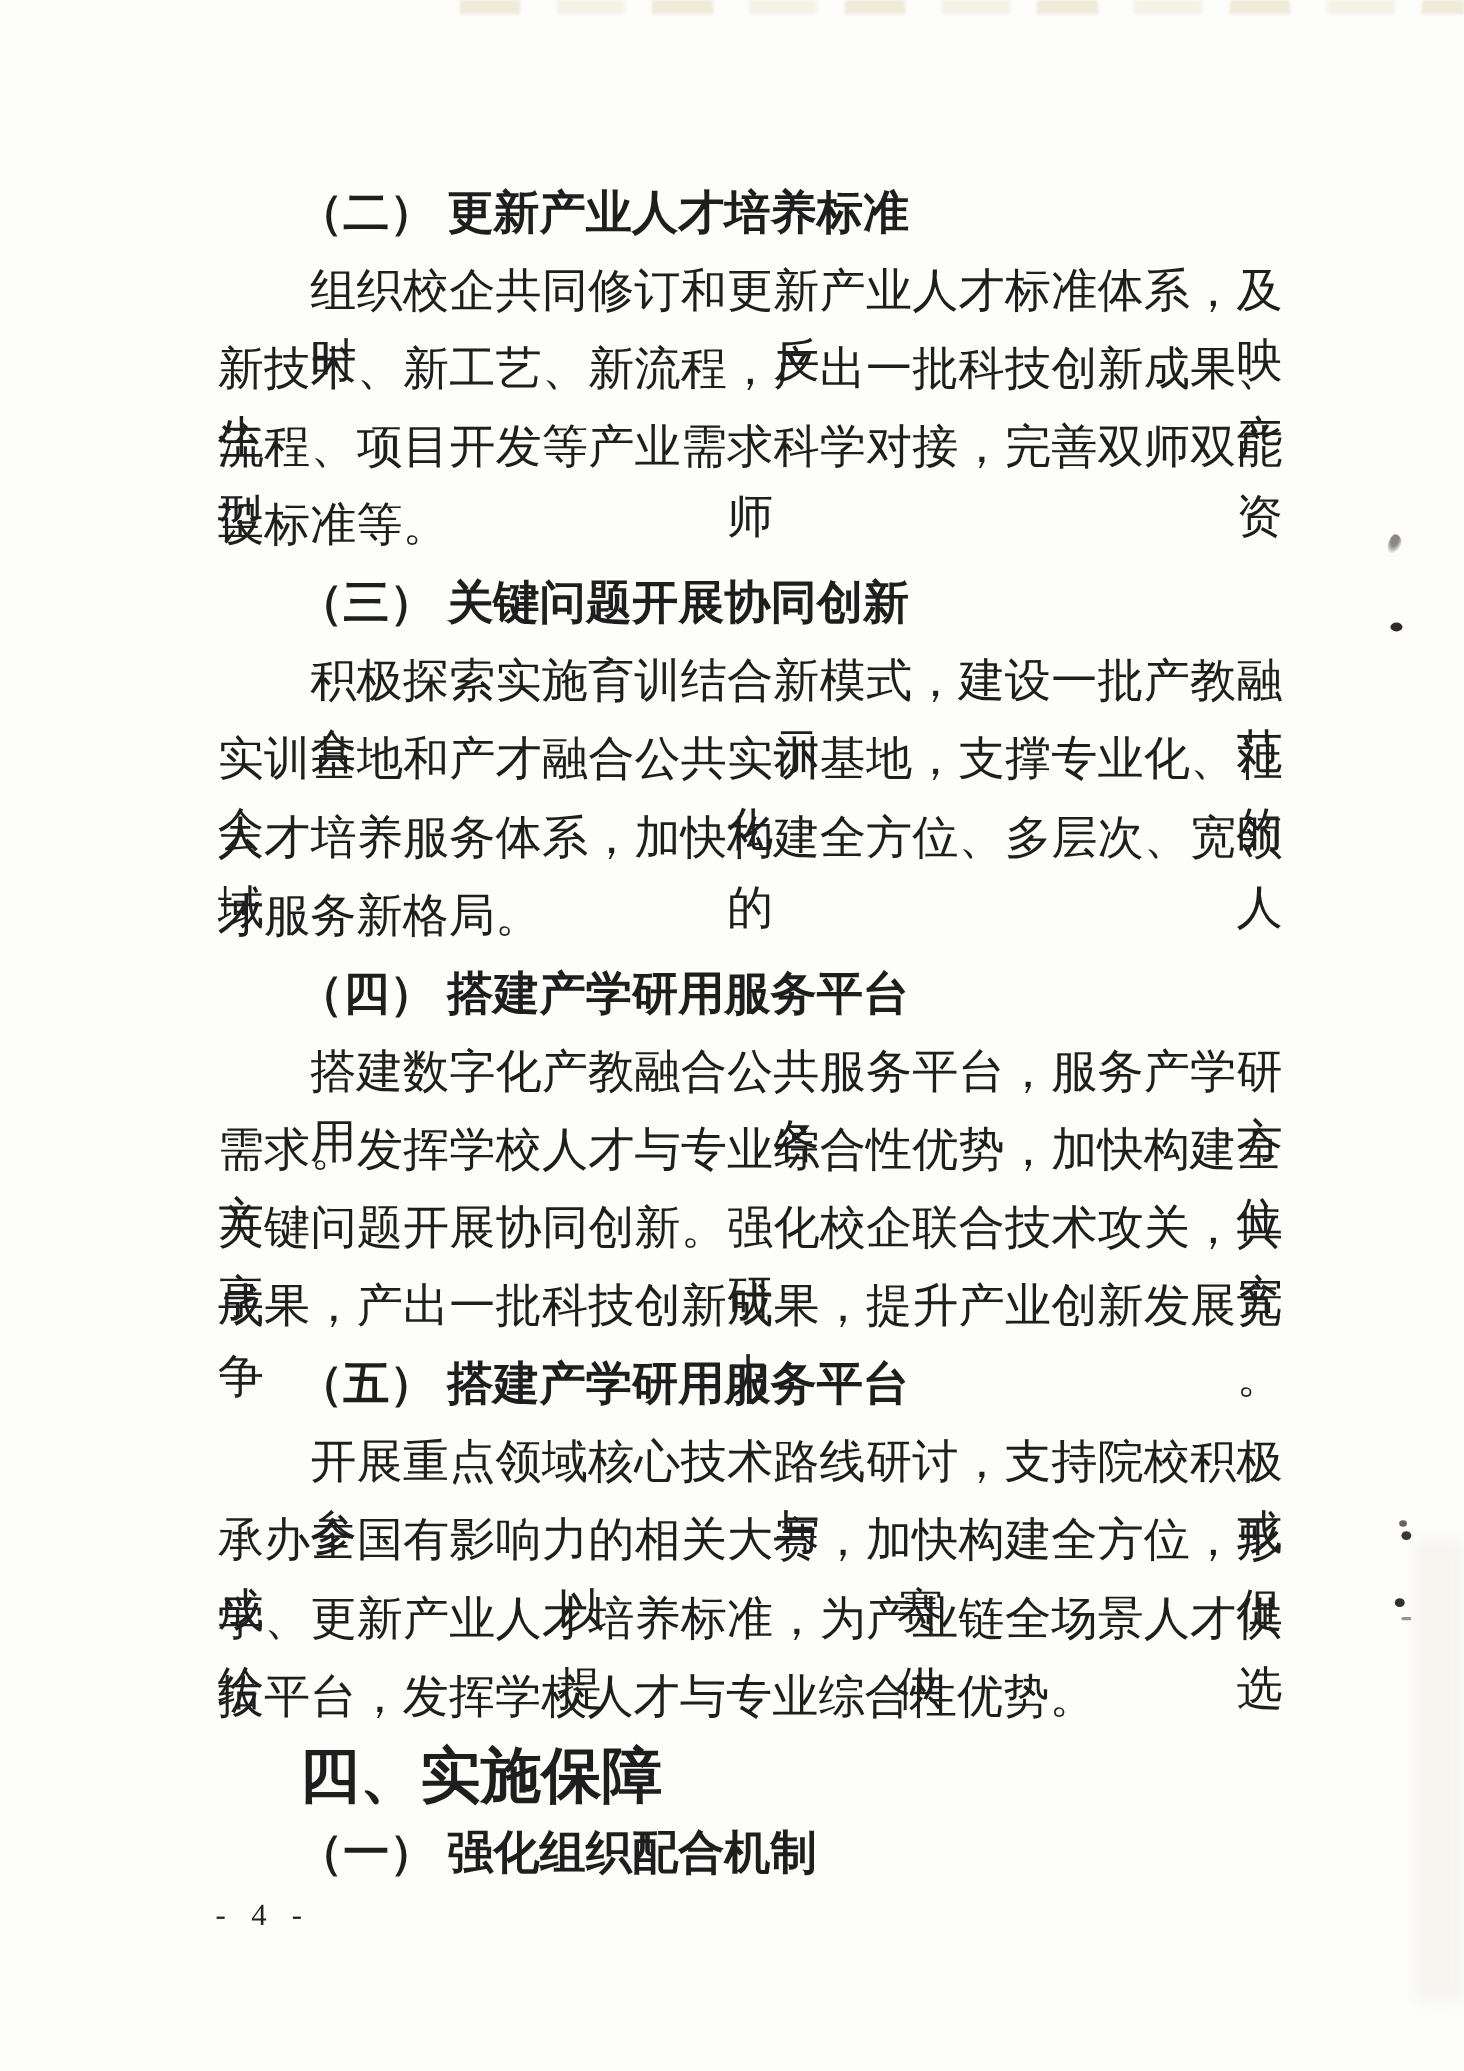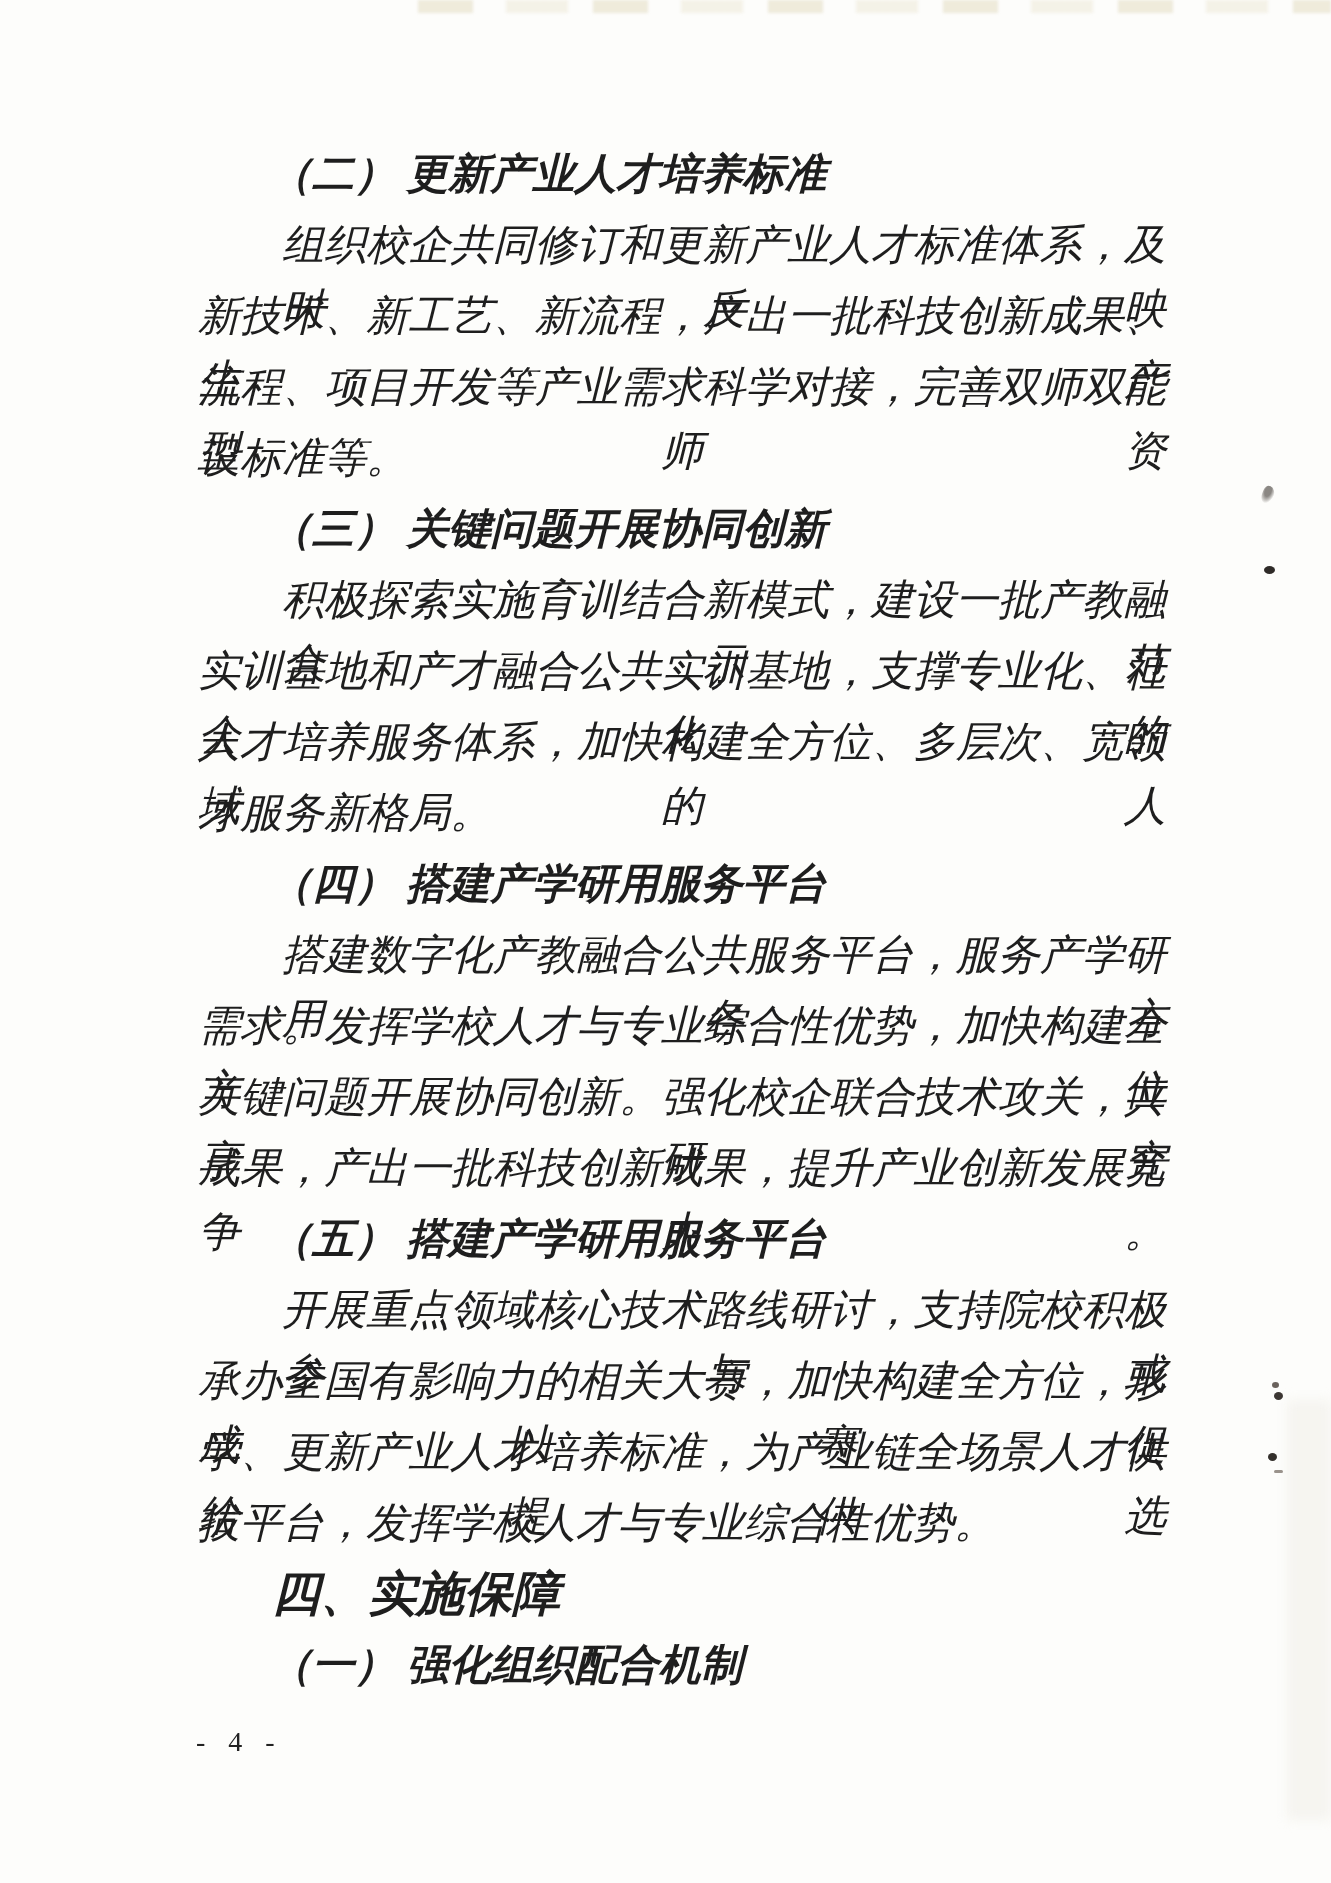--- a/index.html
+++ b/index.html
@@ -38,23 +38,22 @@
     right: 0;
     top: 1400px;
     width: 44px;
     height: 420px;
     background: rgba(232, 229, 221, 0.35);
     filter: blur(6px);
   }
   .doc {
     position: absolute;
     left: 198px;
-    top: 142px;
+    top: 162px;
     width: 968px;
-    font-style: italic;
   }
   .line {
     height: 71px;
     line-height: 64px;
     font-size: 42px;
     letter-spacing: 0;
     white-space: nowrap;
   }
   .full {
     text-align: justify;
@@ -65,21 +64,21 @@
     padding-left: 84px;
   }
   .h3 {
     font-weight: 700;
     padding-left: 72px;
   }
   .h2 {
     font-weight: 700;
     padding-left: 74px;
     font-family: "Liberation Sans", "DejaVu Sans", sans-serif;
-    font-size: 48px;
+    font-size: 55px;
   }
   .footer-pagenum {
     position: absolute;
     left: 196px;
     top: 1726px;
     font-size: 28px;
     letter-spacing: 8px;
     color: #222;
     font-family: "Liberation Serif", "DejaVu Serif", serif;
   }

